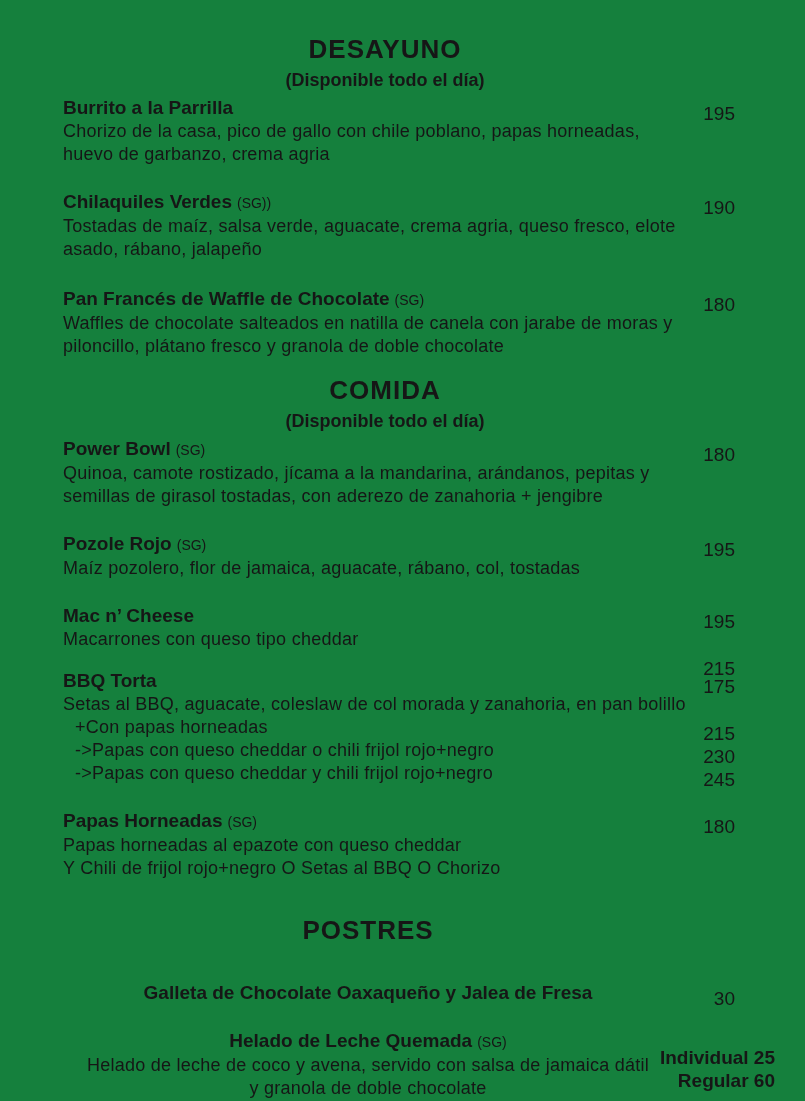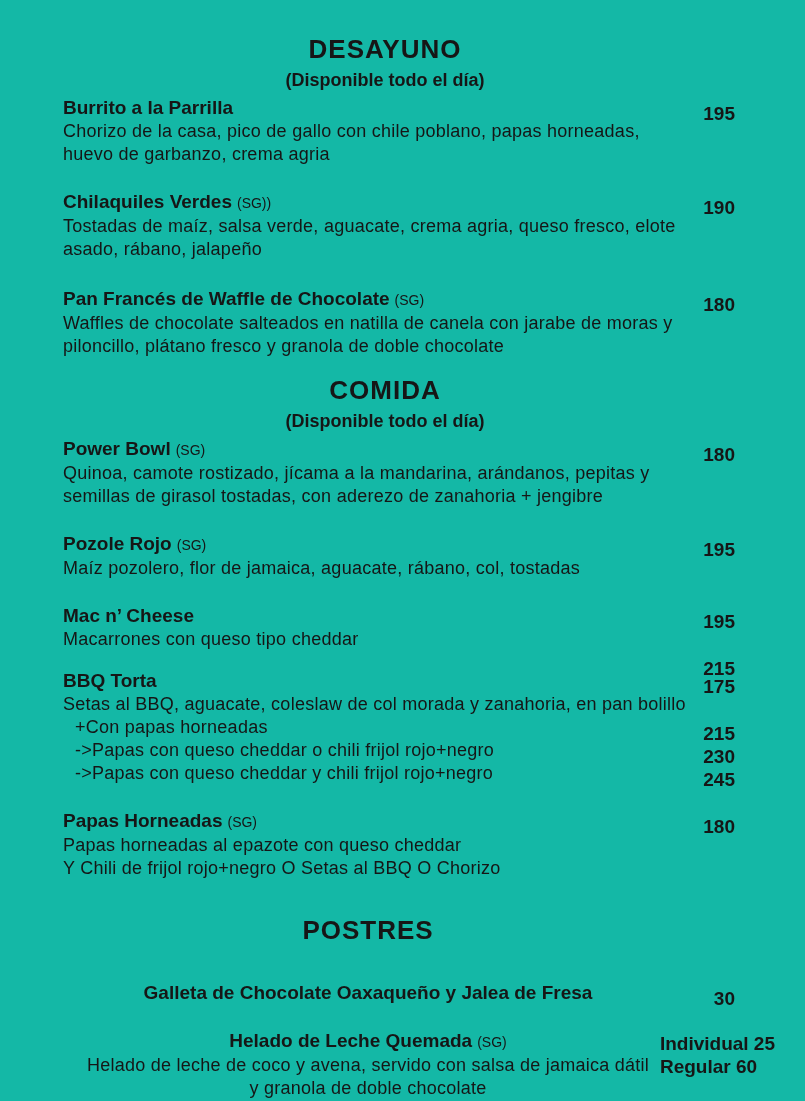--- a/index.html
+++ b/index.html
@@ -7,21 +7,21 @@
   body {
     background: #ffffff;
     color: #161616;
     font-family: "Liberation Sans", "DejaVu Sans", sans-serif;
     -webkit-font-smoothing: antialiased;
   }
   .page {
     position: relative;
     width: 805px;
     height: 1101px;
-    background: #14b8a6;
+    background: #15803d;
     overflow: hidden;
   }
   .menu {
     margin-left: 35px;
     width: 700px;
     padding-top: 36px;
   }
   .menu-section { display: flex; flex-direction: column; }
   .sec-1 { margin-top: 19px; }
   .sec-2 { margin-top: 37px; gap: 30px; }
@@ -54,37 +54,37 @@
     white-space: nowrap;
   }
   .row.indent { padding-left: 40px; }
   .item-name { font-weight: 700; font-size: 19px; }
   .item-tag { font-weight: 400; font-size: 14px; margin-left: 5px; }
   .desc { font-size: 18px; letter-spacing: 0.25px; }
   .price {
     position: absolute;
     right: 0;
     top: 6px;
-    font-weight: 700;
+    font-weight: 400;
     font-size: 19px;
     line-height: 23px;
   }
   .centered .row {
     text-align: center;
     padding-left: 0;
     padding-right: 34px;
   }
   .price-stack {
     position: absolute;
     right: -40px;
-    top: 3px;
+    top: 17px;
     font-weight: 700;
     font-size: 19px;
     line-height: 23px;
-    text-align: left;
+    text-align: right;
     white-space: nowrap;
   }
   .price-stack span { display: block; }
 </style>
 </head>
 <body>
 
 <div class="page">
   <div class="menu" id="menu-root">
       <section class="menu-section sec-0">

